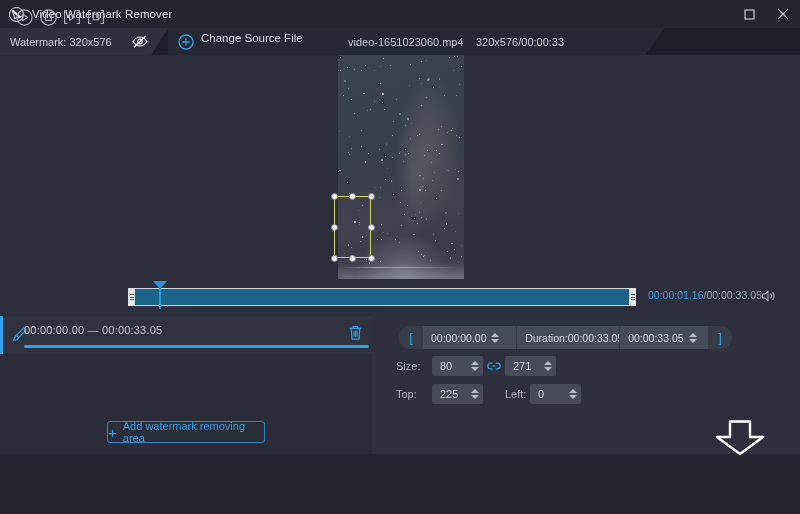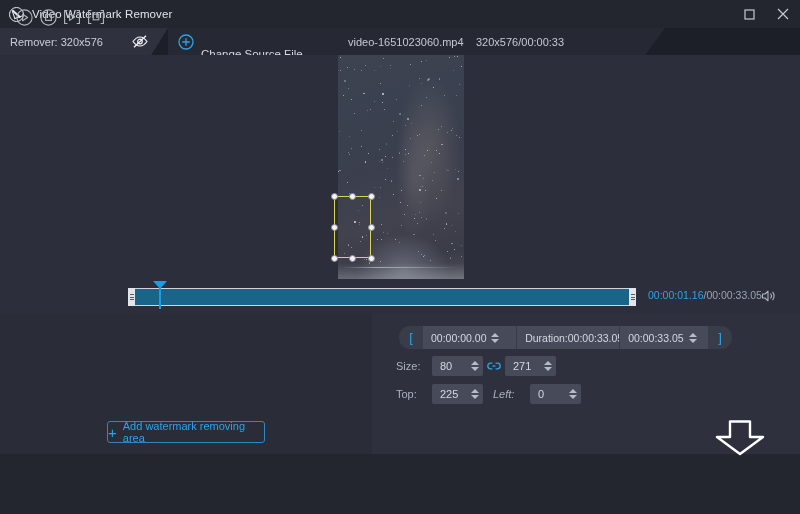--- a/index.html
+++ b/index.html
@@ -61,22 +61,22 @@
   }
   .tb-orig-label { margin-left: 10px; font-size: 11px; color: #c9ced9; }
   .eye-icon { position: absolute; left: 131px; top: 6px; width: 18px; height: 15px; }
   .tb-mid {
     position: absolute; left: 168px; top: 0; height: 27px; width: 497px;
     background: #262934;
     clip-path: polygon(0 0, 100% 0, 96% 100%, 0 100%);
   }
   .plus-icon { position: absolute; left: 178px; top: 6px; width: 16px; height: 16px; }
   .tb-change {
-    position: absolute; left: 201px; top: 12px; height: 27px;
-    display: flex; align-items: center; font-size: 11.5px; color: #d5dae4;
+    position: absolute; left: 201px; top: 4px; height: 27px;
+    display: flex; align-items: flex-start; font-size: 11.5px; color: #d5dae4;
   }
   .tb-filename {
     position: absolute; left: 348px; top: 0; height: 27px;
     display: flex; align-items: center; font-size: 11px; color: #c4c9d4;
   }
   .tb-dims {
     position: absolute; left: 476px; top: 0; height: 27px;
     display: flex; align-items: center; font-size: 11px; color: #c4c9d4;
   }
   .tb-output {
@@ -241,21 +241,21 @@
       <div class="win-btn">
         <svg width="12" height="12" viewBox="0 0 12 12">
             <path d="M1 1 L11 11 M11 1 L1 11" stroke="#c3c8d2" stroke-width="1.2" fill="none"></path>
           </svg>
       </div>
     </div>
   </div>
 
   <div class="toolbar">
     <div class="tb-left-tab">
-      <span class="tb-orig-label">Remover: 320x576</span>
+      <span class="tb-orig-label">Watermark: 320x576</span>
     </div>
     <div class="tb-mid"></div>
 
     <div class="eye-icon">
       <svg width="18" height="15" viewBox="0 0 18 15">
         <path d="M2 7.5 C4.5 4 7 3 9 3 C11 3 13.5 4 16 7.5 C13.5 11 11 12 9 12 C7 12 4.5 11 2 7.5 Z" fill="none" stroke="#f0f2f6" stroke-width="1.2"></path>
         <circle cx="9" cy="7.5" r="2.3" fill="none" stroke="#f0f2f6" stroke-width="1.2"></circle>
         <path d="M3 13.2 L15 1.8" stroke="#f0f2f6" stroke-width="1.3"></path>
       </svg>
     </div>
@@ -510,20 +510,36 @@
     <span class="time-cur">00:00:01.16</span><span>/</span><span>00:00:33.05</span>
   </div>
   <div class="vol-icon">
     <svg width="16" height="14" viewBox="0 0 16 14">
         <path d="M1.5 5 H4 L7 2.2 V11.8 L4 9 H1.5 Z" fill="none" stroke="#b0b6c2" stroke-width="1.1" stroke-linejoin="round"></path>
         <path d="M9.4 4.6 C10.7 6 10.7 8 9.4 9.4 M11.5 2.8 C13.6 5.1 13.6 8.9 11.5 11.2" fill="none" stroke="#b0b6c2" stroke-width="1.1"></path>
       </svg>
   </div>
 
   <div class="listpanel">
+    <div class="wm-item">
+      <div class="wm-brush">
+        <svg width="16" height="16" viewBox="0 0 16 16">
+            <path d="M11.8 1.9 L14.1 4.2 L6.6 11.7 L4.3 9.4 Z" fill="none" stroke="#2ba3e8" stroke-width="1.2" stroke-linejoin="round"></path>
+            <path d="M4.3 9.4 C2.4 10.3 2.8 12.8 1.4 14 C3.1 14.6 5.6 13.9 6.6 11.7" fill="none" stroke="#2ba3e8" stroke-width="1.2" stroke-linejoin="round"></path>
+          </svg>
+      </div>
+      <div class="wm-time">00:00:00.00 — 00:00:33.05</div>
+      <div class="wm-bar"></div>
+      <div class="trash-icon">
+        <svg width="15" height="16" viewBox="0 0 15 16">
+            <path d="M1.8 3.4 H13.2 M5.2 3.4 V1.6 H9.8 V3.4 M3.2 3.4 L4 14.2 H11 L11.8 3.4" fill="none" stroke="#2ba3e8" stroke-width="1.2" stroke-linejoin="round"></path>
+            <path d="M5.9 5.8 V11.8 M7.5 5.8 V11.8 M9.1 5.8 V11.8" stroke="#2ba3e8" stroke-width="1.1"></path>
+          </svg>
+      </div>
+    </div>
     <div class="add-btn">
       <span class="add-plus">+</span>
       <span>Add watermark removing area</span>
     </div>
   </div>
 
   <div class="parampanel">
     <div class="trim-row">
       <span class="brk">[</span>
       <div class="tfield" style="width:104px;">
@@ -572,21 +588,21 @@
   </div>
 
   <div class="plabel" style="left:396px; top:388px;">Top:</div>
   <div class="nfield" style="left:432px; top:384px; width:51px;">
     <span>225</span>
     <span class="spin">
         <i class="up"></i>
         <i class="dn"></i>
       </span>
   </div>
-  <div class="plabel" style="left:493px; top:388px;font-style:italic;">Left:</div>
+  <div class="plabel" style="left:505px; top:388px;">Left:</div>
   <div class="nfield" style="left:530px; top:384px; width:51px;">
     <span>0</span>
     <span class="spin">
         <i class="up"></i>
         <i class="dn"></i>
       </span>
   </div>
 
 
   <div class="bottombar">

